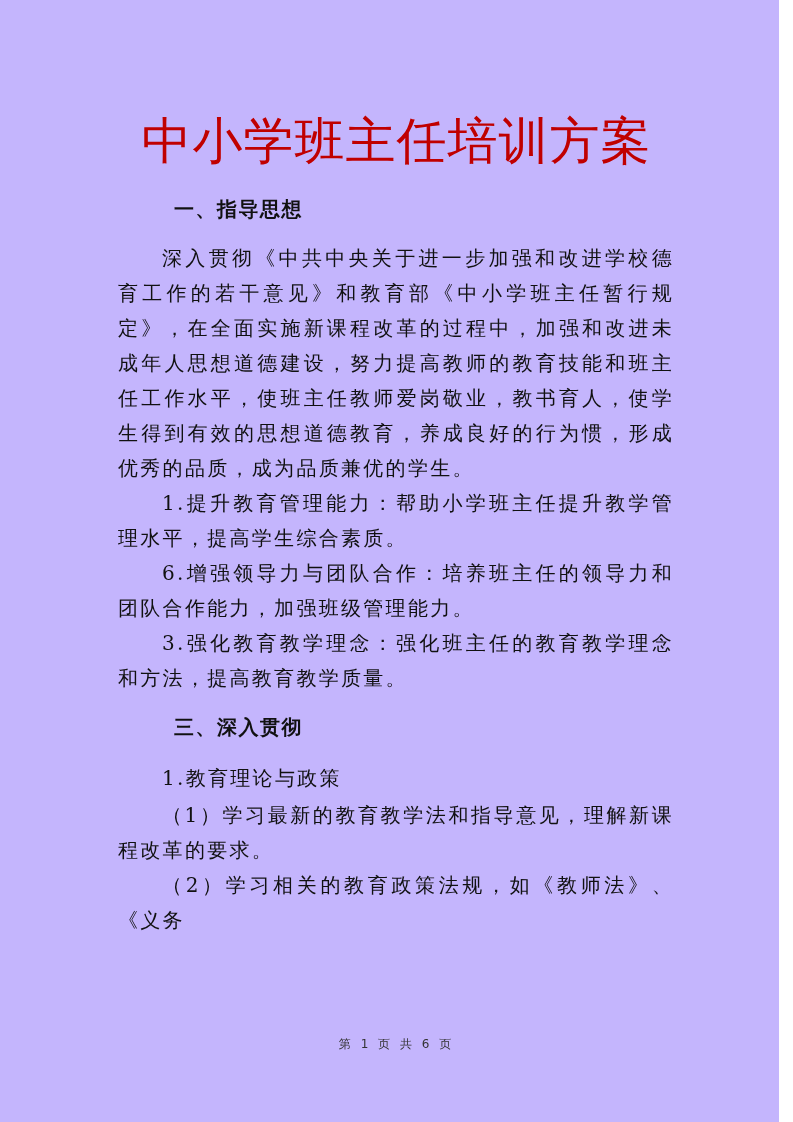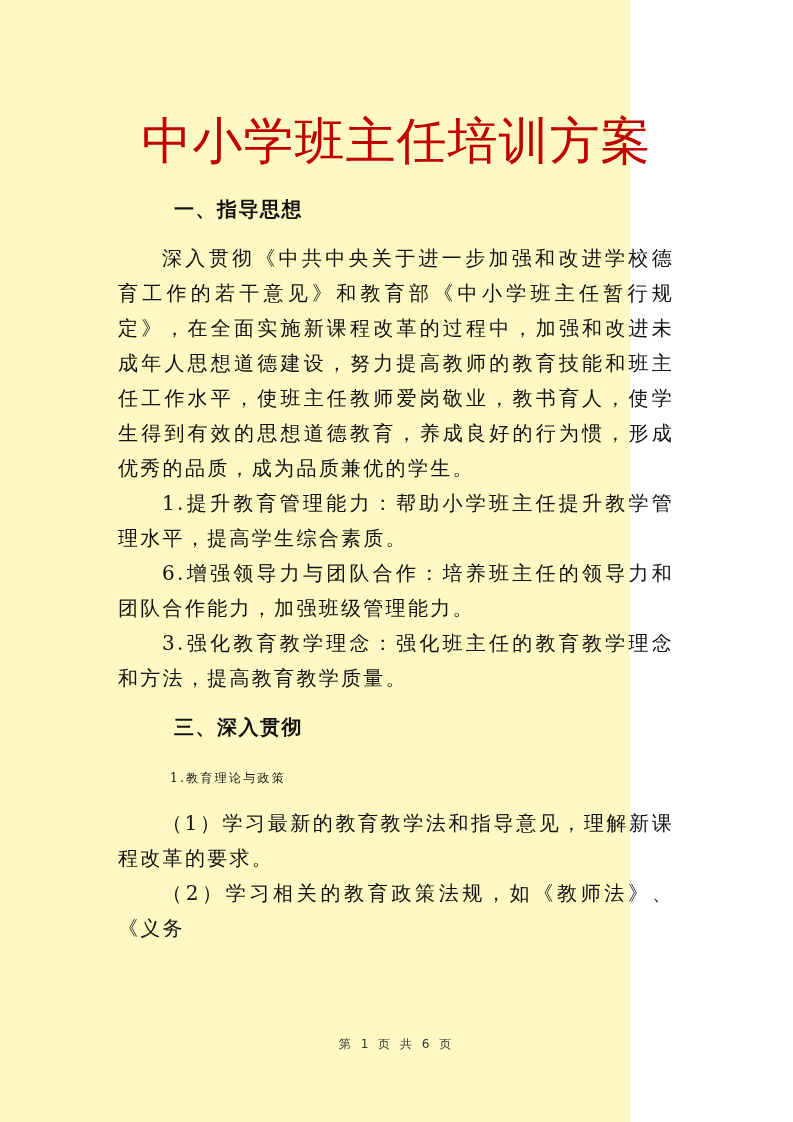--- a/index.html
+++ b/index.html
@@ -12,23 +12,23 @@
       height: 1122px;
       position: relative;
       overflow: hidden;
       font-family: "DejaVu Serif", "Liberation Serif", serif;
       color: #111111;
     }
     .page {
       position: absolute;
       left: 0;
       top: 0;
-      width: 630px;
+      width: 779px;
       height: 1122px;
-      background: #fef9c3;
+      background: #c4b5fd;
     }
     .title {
       position: absolute;
       left: 0;
       top: 108px;
       width: 793px;
       text-align: center;
       font-size: 50px;
       line-height: 66px;
       letter-spacing: 1px;
@@ -56,22 +56,22 @@
     .heading {
       margin: 12px;
       font-size: 20px;
       line-height: 39px;
       letter-spacing: 1.5px;
       text-indent: 44px;
       font-weight: bold;
       font-family: "DejaVu Sans", "Liberation Sans", sans-serif;
     }
     .sub {
-      margin: 8px;
-      font-size: 12px;
+      margin: 0;
+      font-size: 20px;
       line-height: 39px;
       letter-spacing: 2.3px;
       text-indent: 44px;
     }
     .footer {
       position: absolute;
       left: 0;
       top: 1036px;
       width: 793px;
       text-align: center;

